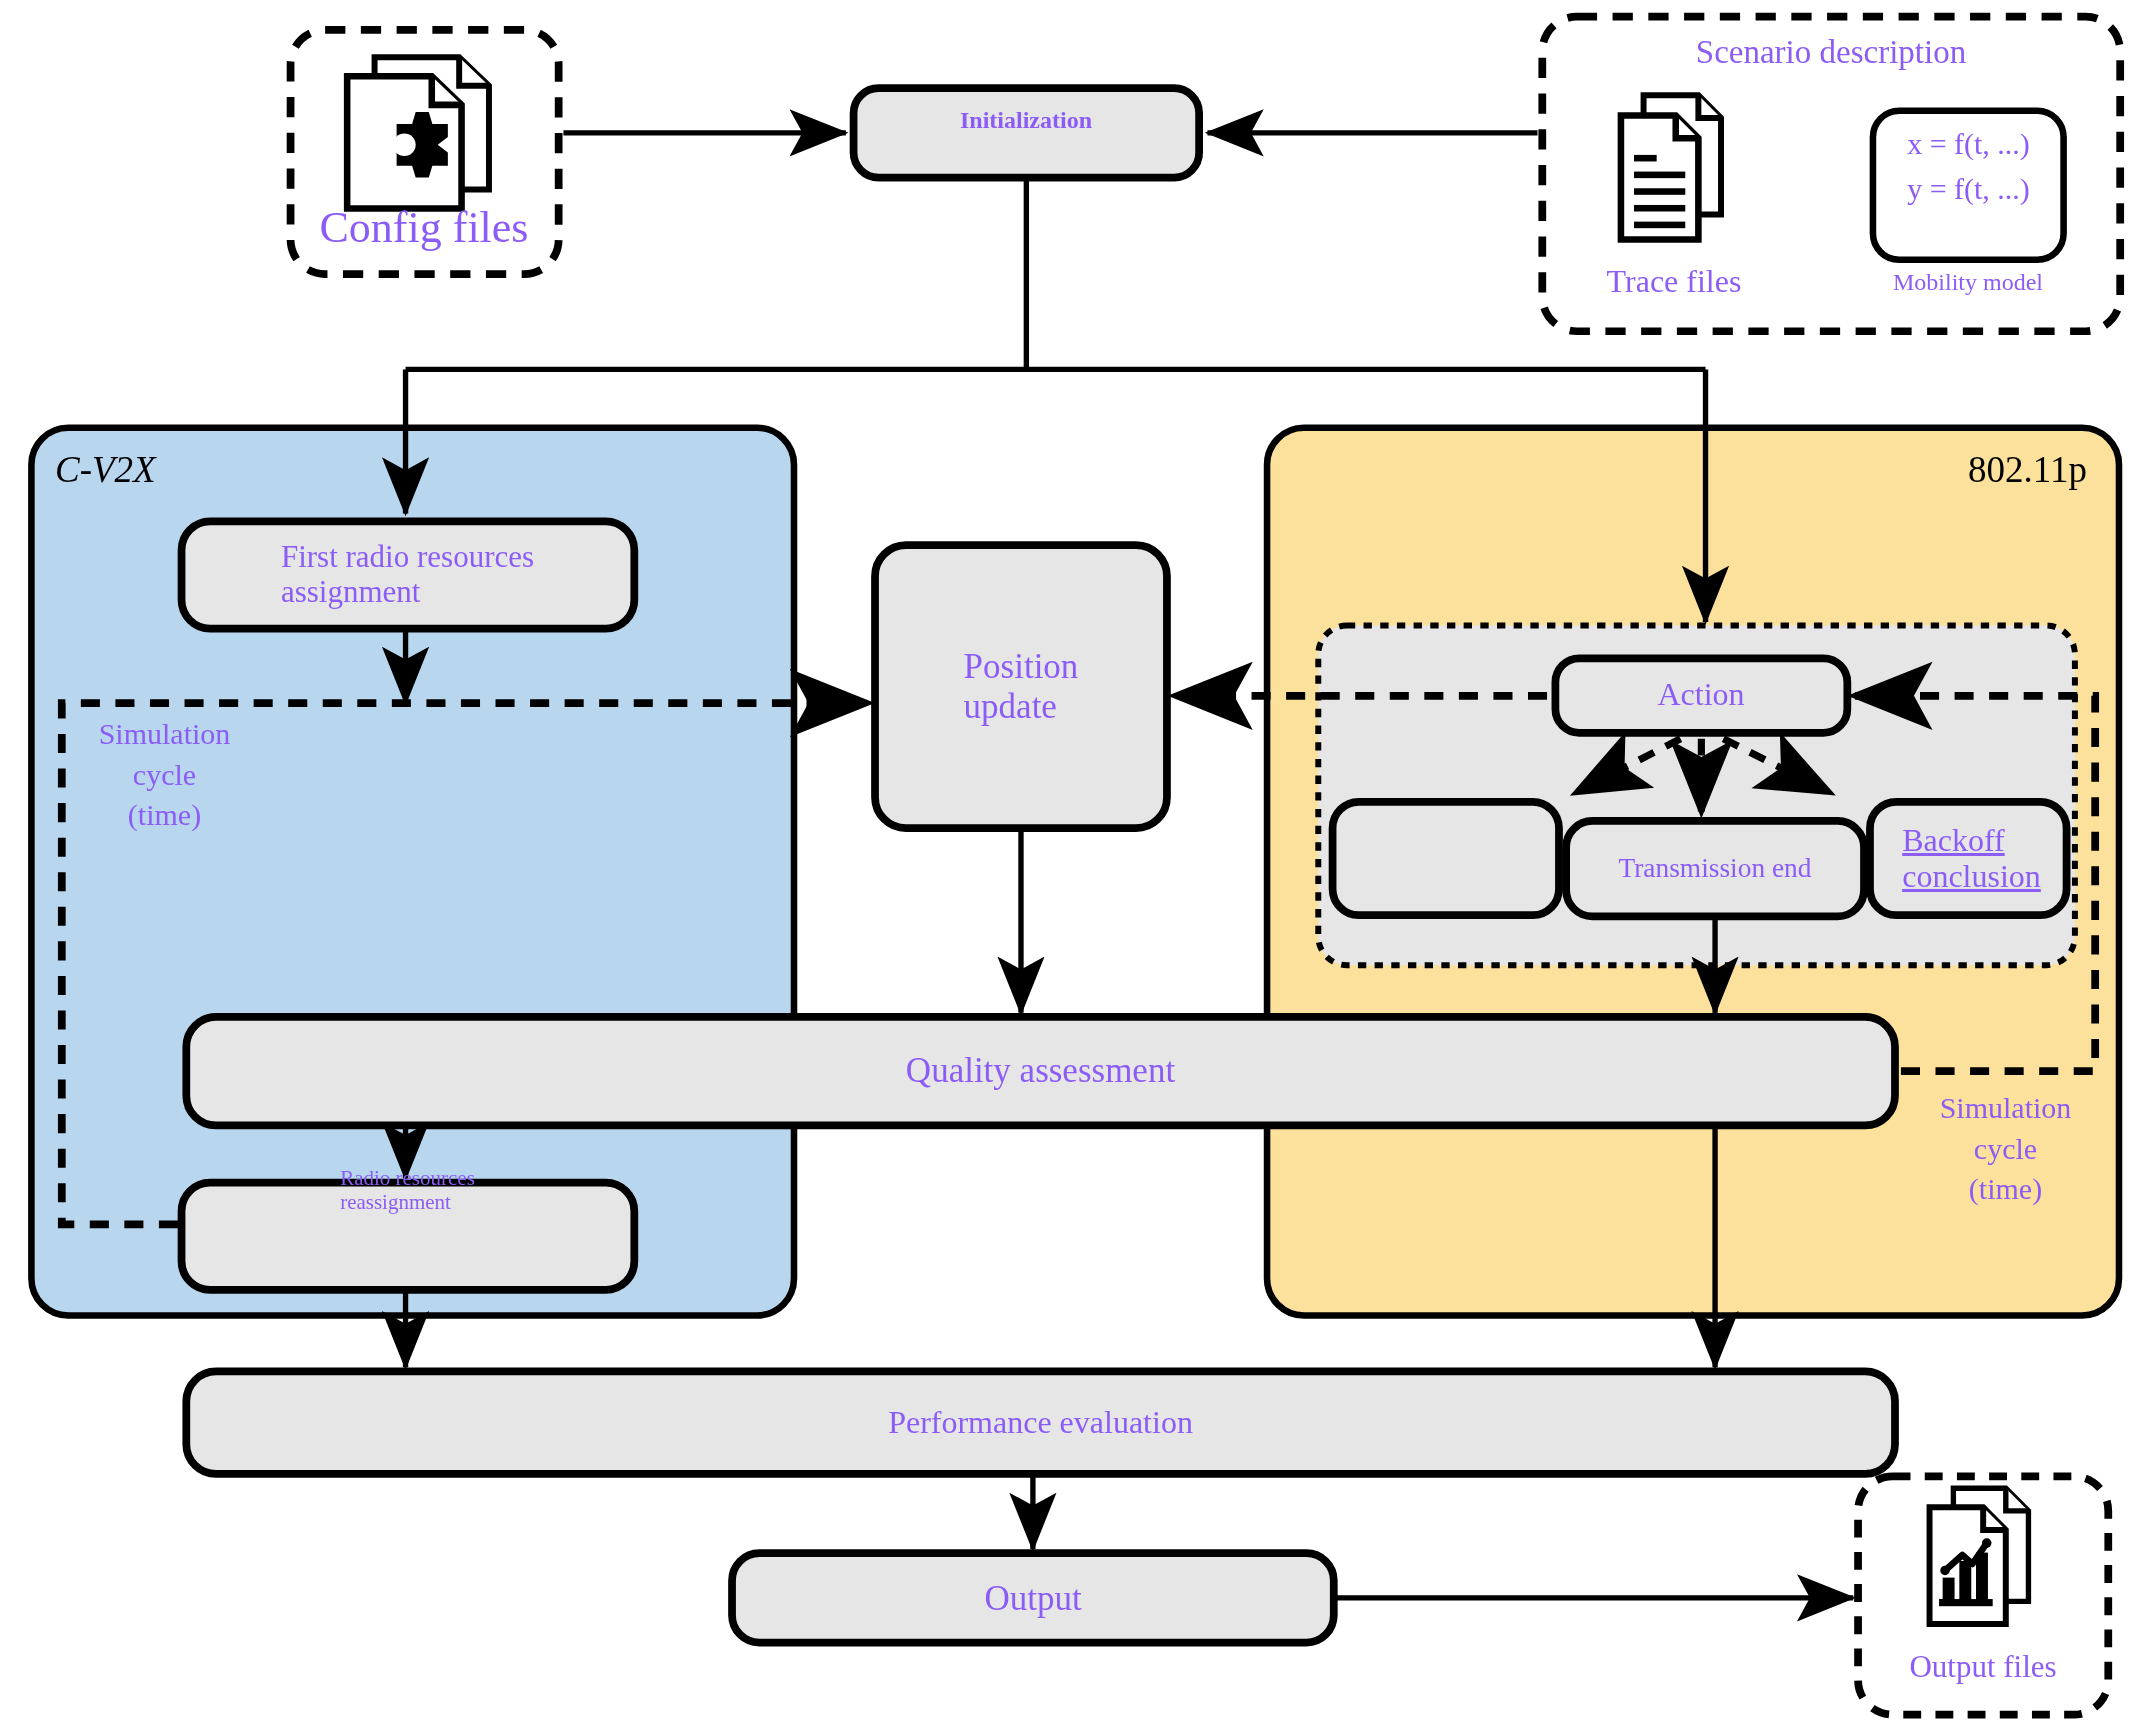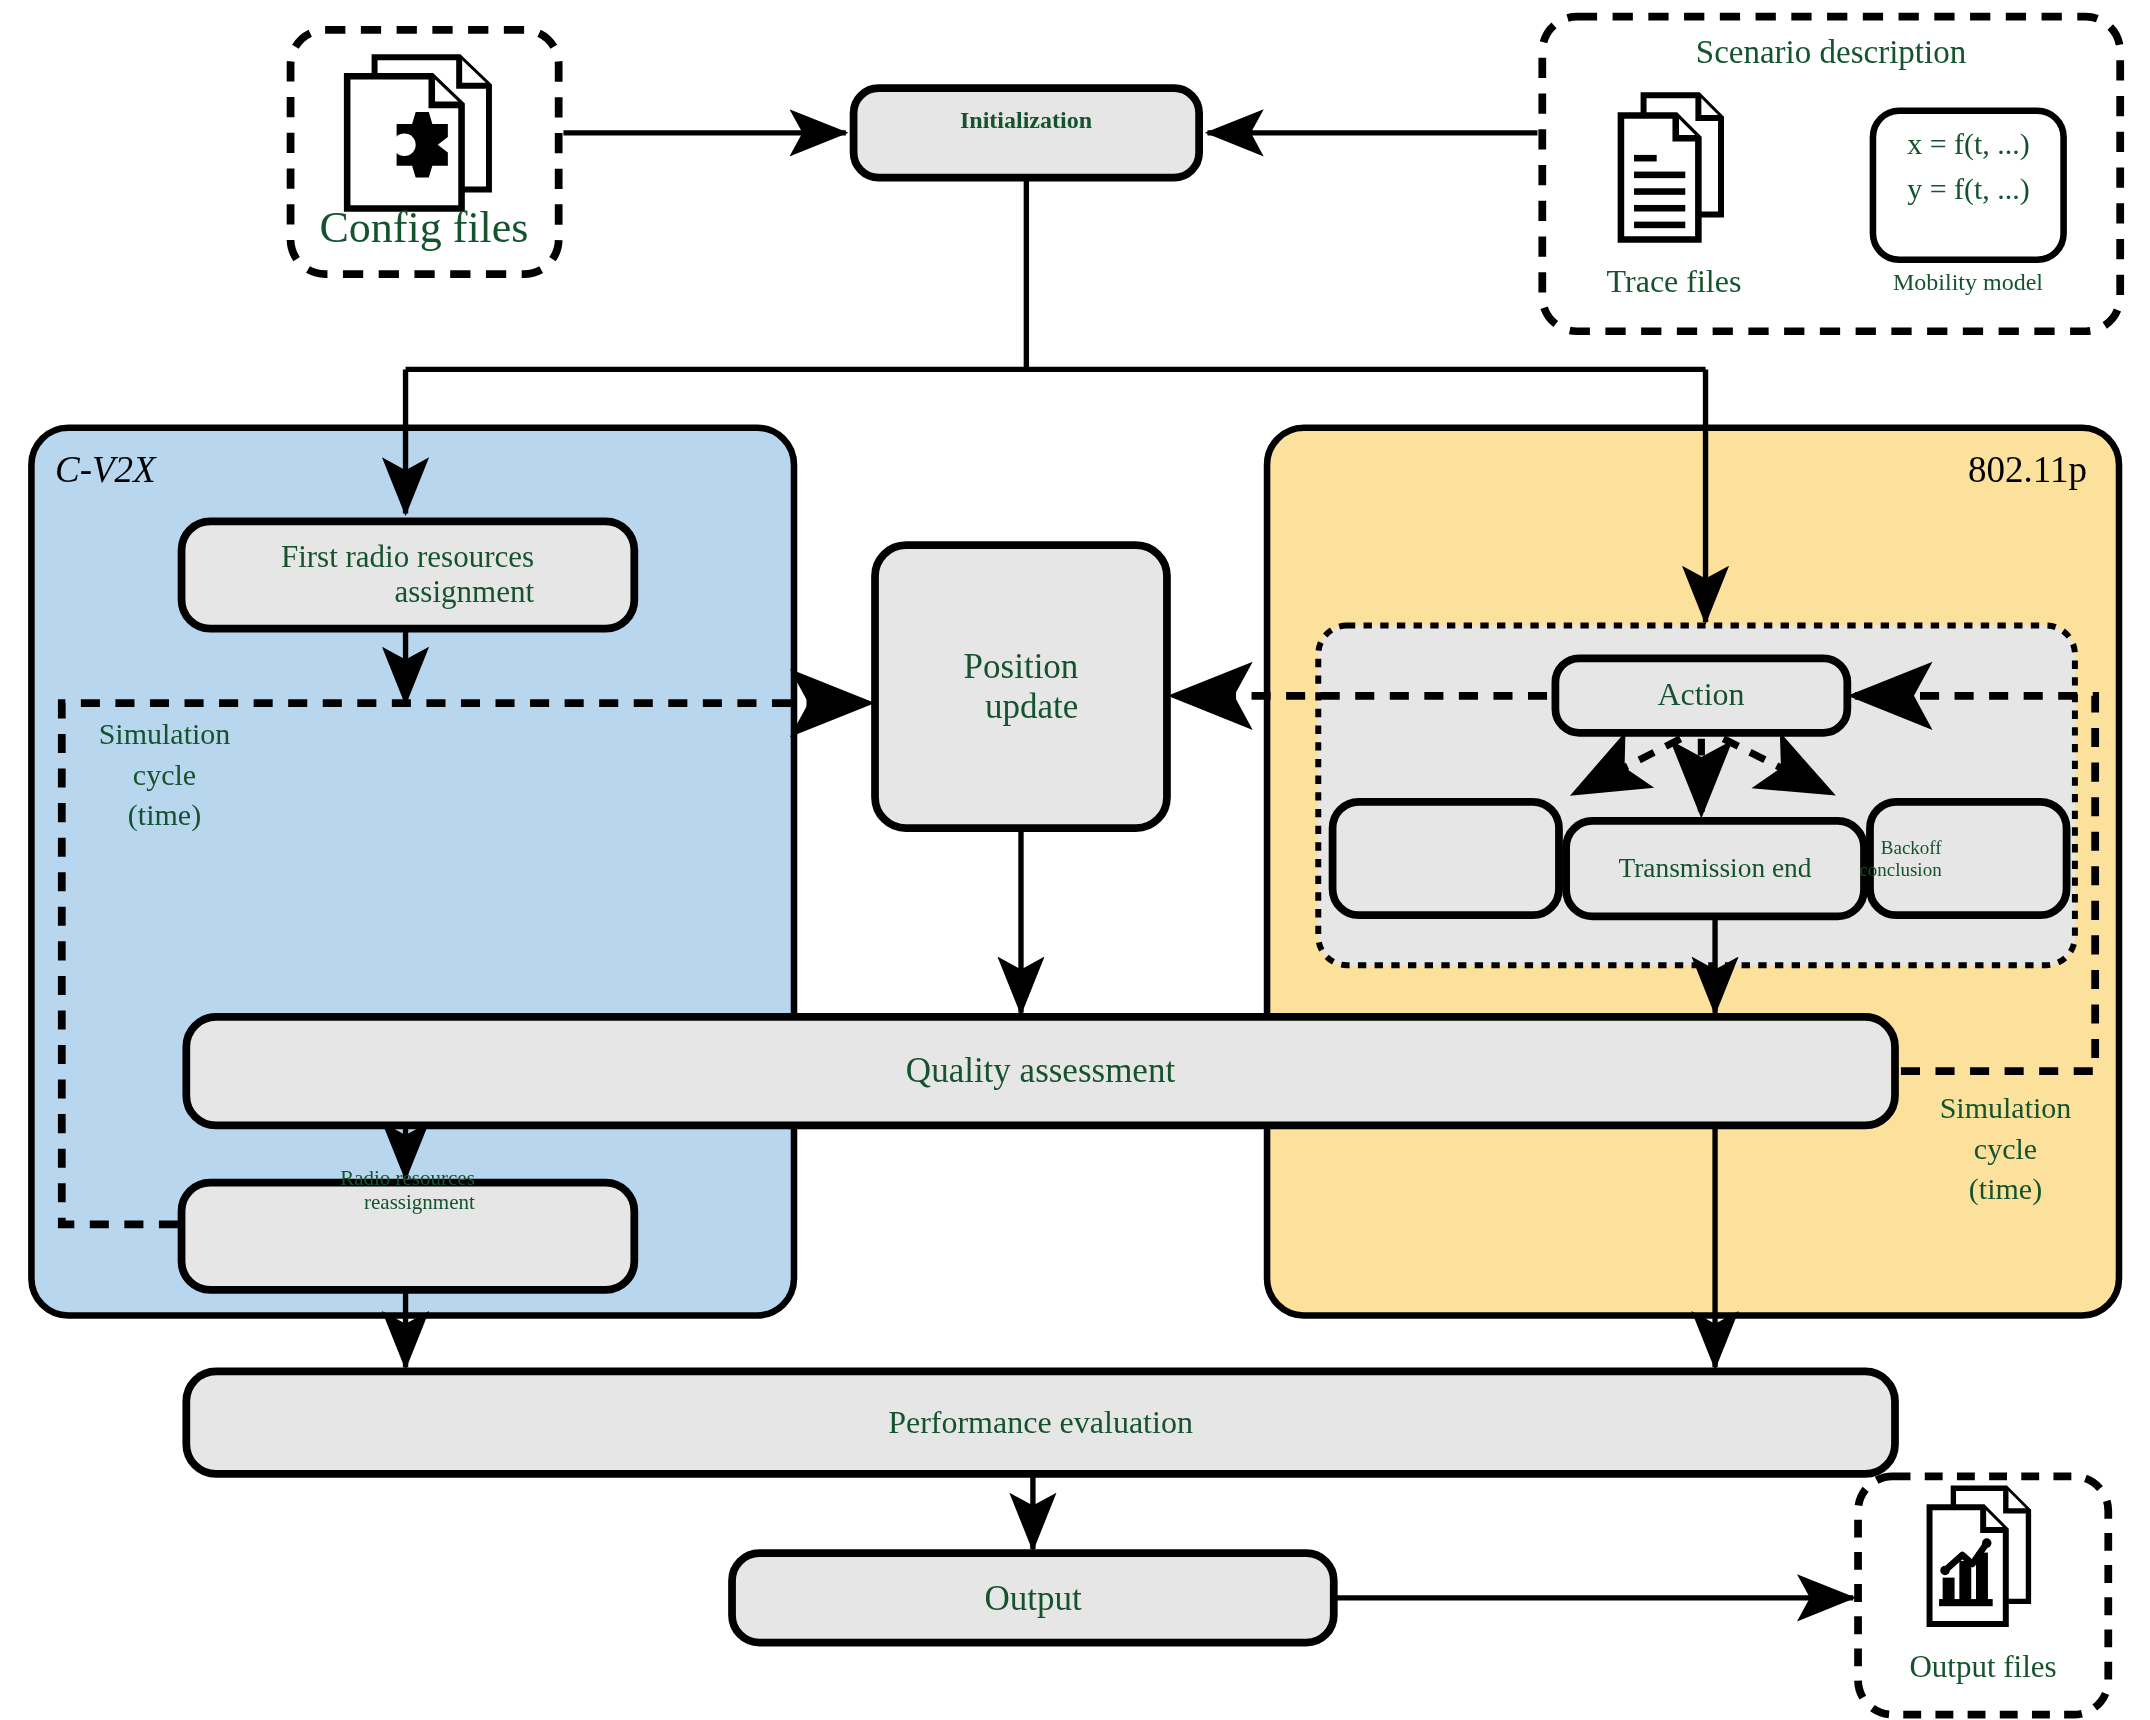--- a/index.html
+++ b/index.html
@@ -1,19 +1,19 @@
 <!DOCTYPE html>
 <html style="font-size:9.5px"><head>
 <meta charset="utf-8">
 <style>
   html,body{margin:0;padding:0;background:#ffffff;}
   body{width:2151px;height:1720px;font-family:"Liberation Serif", serif;}
   #stage{position:relative;width:2151px;height:1720px;overflow:hidden;background:#fff;}
   svg.layer{position:absolute;left:0;top:0;width:2151px;height:1720px;}
-  .lbl{position:absolute;text-align:right;color:#14532d;font-family:"Liberation Serif", serif;
+  .lbl{position:absolute;text-align:left;color:#8b5cf6;font-family:"Liberation Serif", serif;
        display:flex;align-items:center;justify-content:center;line-height:1.12;pointer-events:none;}
   .panel-tag{position:absolute;font-family:"Liberation Serif", serif;color:#000;}
 </style>
 </head>
 <body>
 
 <div id="stage">
 
   <svg class="layer" viewBox="0 0 3609 2887">
     <defs>
@@ -144,21 +144,21 @@
 assignment</div>
 
   <div class="lbl" style="left:875px;top:545px;width:292px;height:283px;font-size:35px;white-space:pre-line;">Position
 update</div>
 
   <div class="lbl" style="left:1555px;top:658px;width:292px;height:74px;font-size:32px;">Action</div>
 
 
   <div class="lbl" style="left:1566px;top:821px;width:298px;height:95px;font-size:27.4px;">Transmission end</div>
 
-  <div class="lbl" style="left:1802px;top:802px;width:197px;height:113px;font-size:19px;white-space:pre-line;">Backoff
+  <div class="lbl" style="left:1873px;top:802px;width:197px;height:113px;font-size:32px;white-space:pre-line;text-decoration:underline;">Backoff
 conclusion</div>
 
   <div class="lbl" style="left:186px;top:1017px;width:1709px;height:108px;font-size:35px;">Quality assessment</div>
 
   <div class="lbl" style="left:181px;top:1137px;width:453px;height:107px;font-size:21px;white-space:pre-line;">Radio resources
 reassignment</div>
 
   <div class="lbl" style="left:186px;top:1372px;width:1709px;height:102px;font-size:32px;">Performance evaluation</div>
 
   <div class="lbl" style="left:732px;top:1554px;width:602px;height:89px;font-size:35px;">Output</div>

